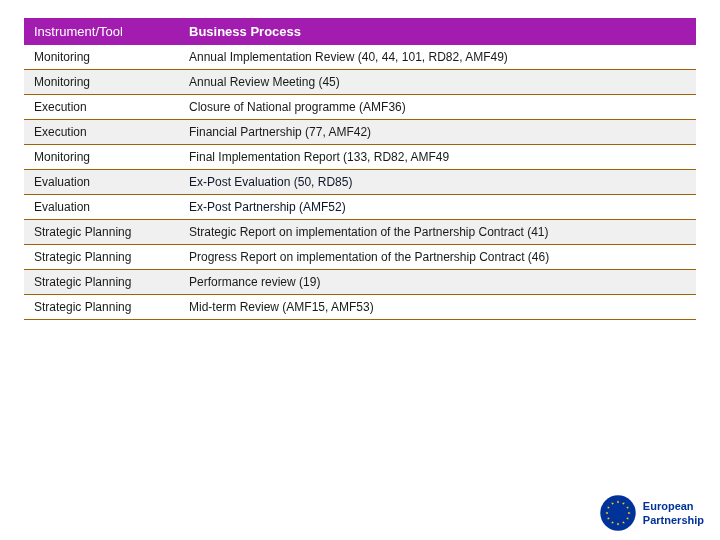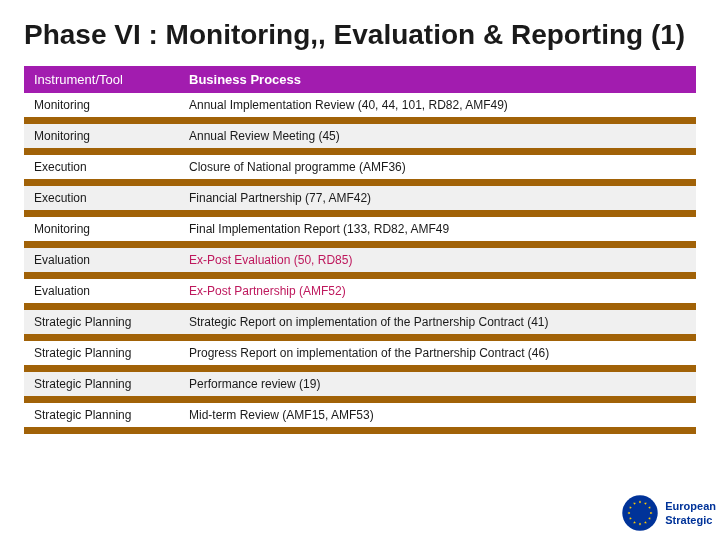--- a/index.html
+++ b/index.html
@@ -31,65 +31,64 @@
     thead tr th {
       background-color: #a21caf;
       color: #ffffff;
       padding: 6px 10px;
       text-align: left;
       font-weight: bold;
       font-size: 13px;
     }
     tbody tr td {
       padding: 5px 10px;
-      border-bottom: 7px solid #a16207;
+      border-bottom: 1px solid #a16207;
       vertical-align: middle;
       color: #1a1a1a;
     }
     tbody tr:nth-child(even) td {
       background-color: #f0f0f0;
     }
     tbody tr:nth-child(odd) td {
       background-color: #ffffff;
     }
     .col-tool {
       width: 155px;
       font-weight: normal;
     }
     .col-process {
       width: calc(100% - 155px);
     }
     .text-teal {
-      color: #be185d;
+      color: #0f172a;
     }
     .logo-area {
       position: absolute;
       bottom: 8px;
-      right: 4px;
+      right: 16px;
       display: flex;
       align-items: center;
       gap: 6px;
     }
     .eu-logo {
       width: 38px;
       height: 38px;
     }
     .ec-text {
       font-size: 11px;
       color: #003399;
       font-weight: bold;
       line-height: 1.3;
       text-align: left;
     }
   </style>
 </head>
 <body>
 
 <div class="page-container">
-  <div class="page-title">Phase VI : Monitoring,, Evaluation &amp; Reporting (1)</div>
 
   <table>
     <thead>
       <tr>
         <th class="col-tool">Instrument/Tool</th>
         <th class="col-process">Business Process</th>
       </tr>
     </thead>
     <tbody id="table-body">
     <tr>
@@ -153,16 +152,16 @@
         <polygon points="0,-3 0.7,-1 2,-1 1,0 1.4,1.5 0,0.7 -1.4,1.5 -1,0 -2,-1 -0.7,-1" transform="rotate(180) translate(0,-17)"></polygon>
         <polygon points="0,-3 0.7,-1 2,-1 1,0 1.4,1.5 0,0.7 -1.4,1.5 -1,0 -2,-1 -0.7,-1" transform="rotate(210) translate(0,-17)"></polygon>
         <polygon points="0,-3 0.7,-1 2,-1 1,0 1.4,1.5 0,0.7 -1.4,1.5 -1,0 -2,-1 -0.7,-1" transform="rotate(240) translate(0,-17)"></polygon>
         <polygon points="0,-3 0.7,-1 2,-1 1,0 1.4,1.5 0,0.7 -1.4,1.5 -1,0 -2,-1 -0.7,-1" transform="rotate(270) translate(0,-17)"></polygon>
         <polygon points="0,-3 0.7,-1 2,-1 1,0 1.4,1.5 0,0.7 -1.4,1.5 -1,0 -2,-1 -0.7,-1" transform="rotate(300) translate(0,-17)"></polygon>
         <polygon points="0,-3 0.7,-1 2,-1 1,0 1.4,1.5 0,0.7 -1.4,1.5 -1,0 -2,-1 -0.7,-1" transform="rotate(330) translate(0,-17)"></polygon>
       </g>
     </svg>
     <div class="ec-text">
       <span>European</span><br>
-      <span>Strategic</span>
+      <span>Partnership</span>
     </div>
   </div>
 </div>
 
 </body></html>

